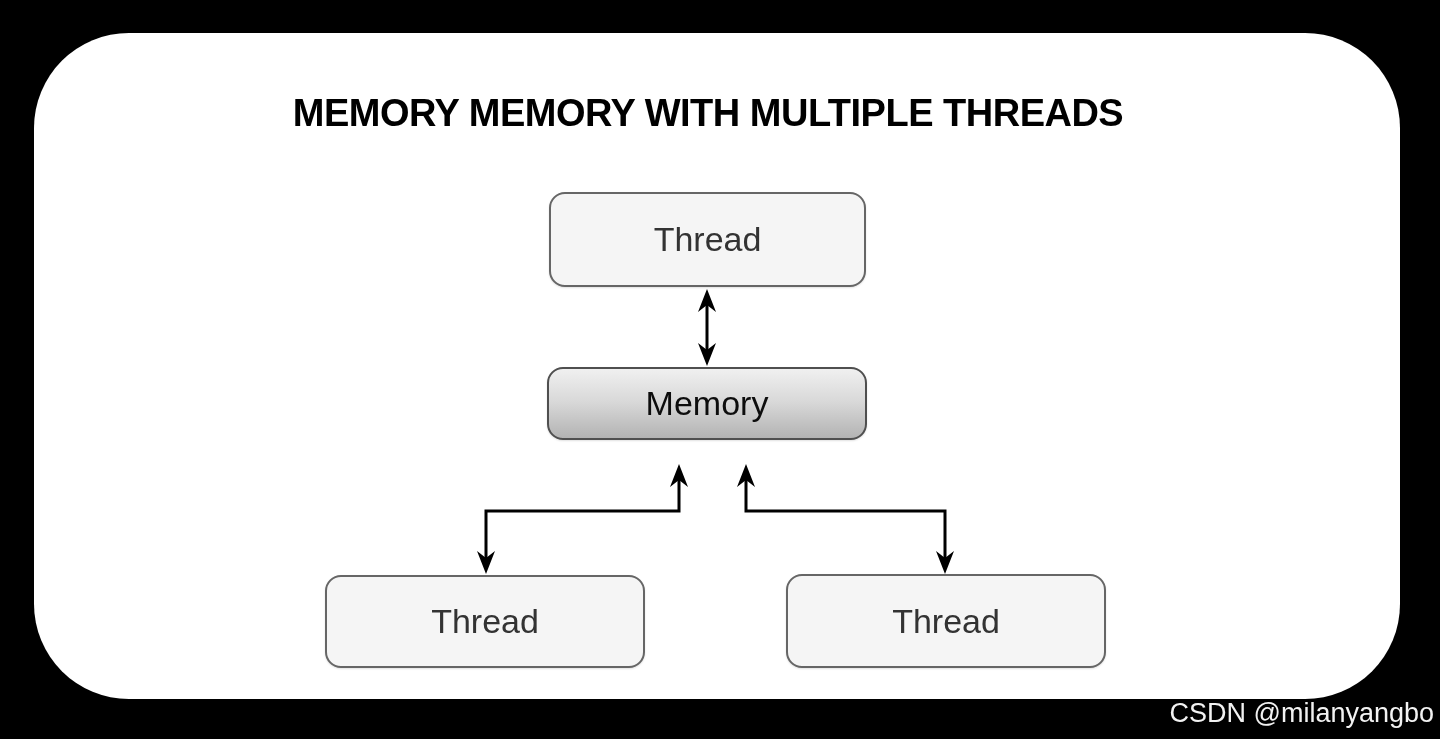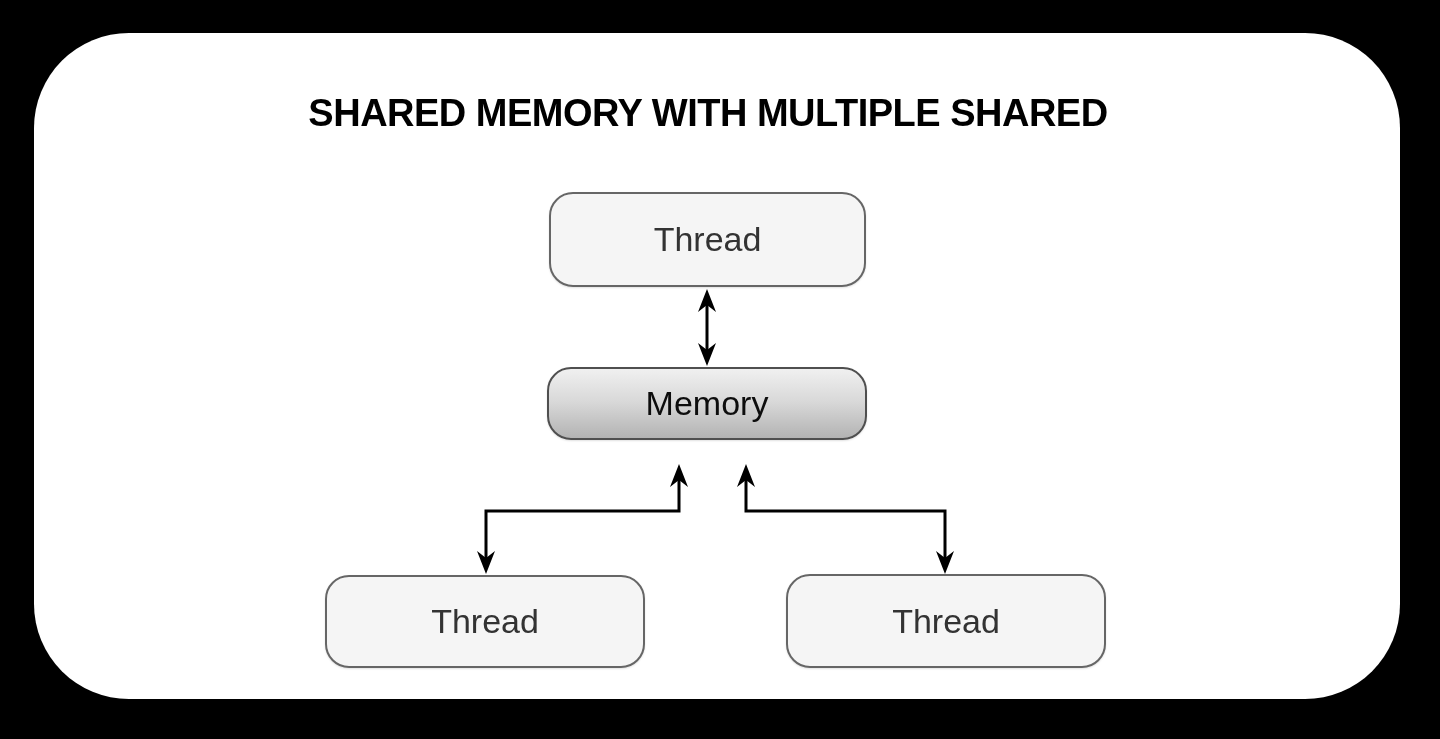--- a/index.html
+++ b/index.html
@@ -34,21 +34,21 @@
     font-weight: bold;
     letter-spacing: -0.5px;
     color: #000000;
     white-space: nowrap;
   }
   .node {
     position: absolute;
     box-sizing: border-box;
     background: #f5f5f5;
     border: 2.5px solid #666666;
-    border-radius: 24px;
+    border-radius: 16px;
     display: flex;
     align-items: center;
     justify-content: center;
     font-size: 34px;
     color: #333333;
     box-shadow: 0 1px 2px rgba(0,0,0,0.12);
   }
   .node-thread-top   { left: 549px; top: 192px; width: 317px; height: 95px; }
   .node-memory {
     left: 547px; top: 367px; width: 320px; height: 73px;
@@ -84,21 +84,21 @@
     white-space: nowrap;
   }
 </style>
 </head>
 <body>
 
 <div class="canvas">
 
   <div class="panel"></div>
 
-  <div class="diagram-title">SHARED MEMORY WITH MULTIPLE SHARED</div>
+  <div class="diagram-title">MEMORY MEMORY WITH MULTIPLE THREADS</div>
 
   <svg class="edges-svg" viewBox="0 0 1440 739">
 
     <line class="edge-line" x1="707" y1="295" x2="707" y2="360"></line>
     <polygon class="arrowhead" points="707,289 716,312 707,305 698,312"></polygon>
     <polygon class="arrowhead" points="707,366 716,343 707,350 698,343"></polygon>
 
     <polyline class="edge-line" points="679,478 679,511 486,511 486,560"></polyline>
     <polygon class="arrowhead" points="679,464 688,487 679,480 670,487"></polygon>
     <polygon class="arrowhead" points="486,574 495,551 486,558 477,551"></polygon>
@@ -117,14 +117,15 @@
   </div>
 
   <div class="node node-thread-left">
     <span>Thread</span>
   </div>
 
   <div class="node node-thread-right">
     <span>Thread</span>
   </div>
 
+  <div class="watermark">CSDN @milanyangbo</div>
 
 </div>
 
 </body></html>

